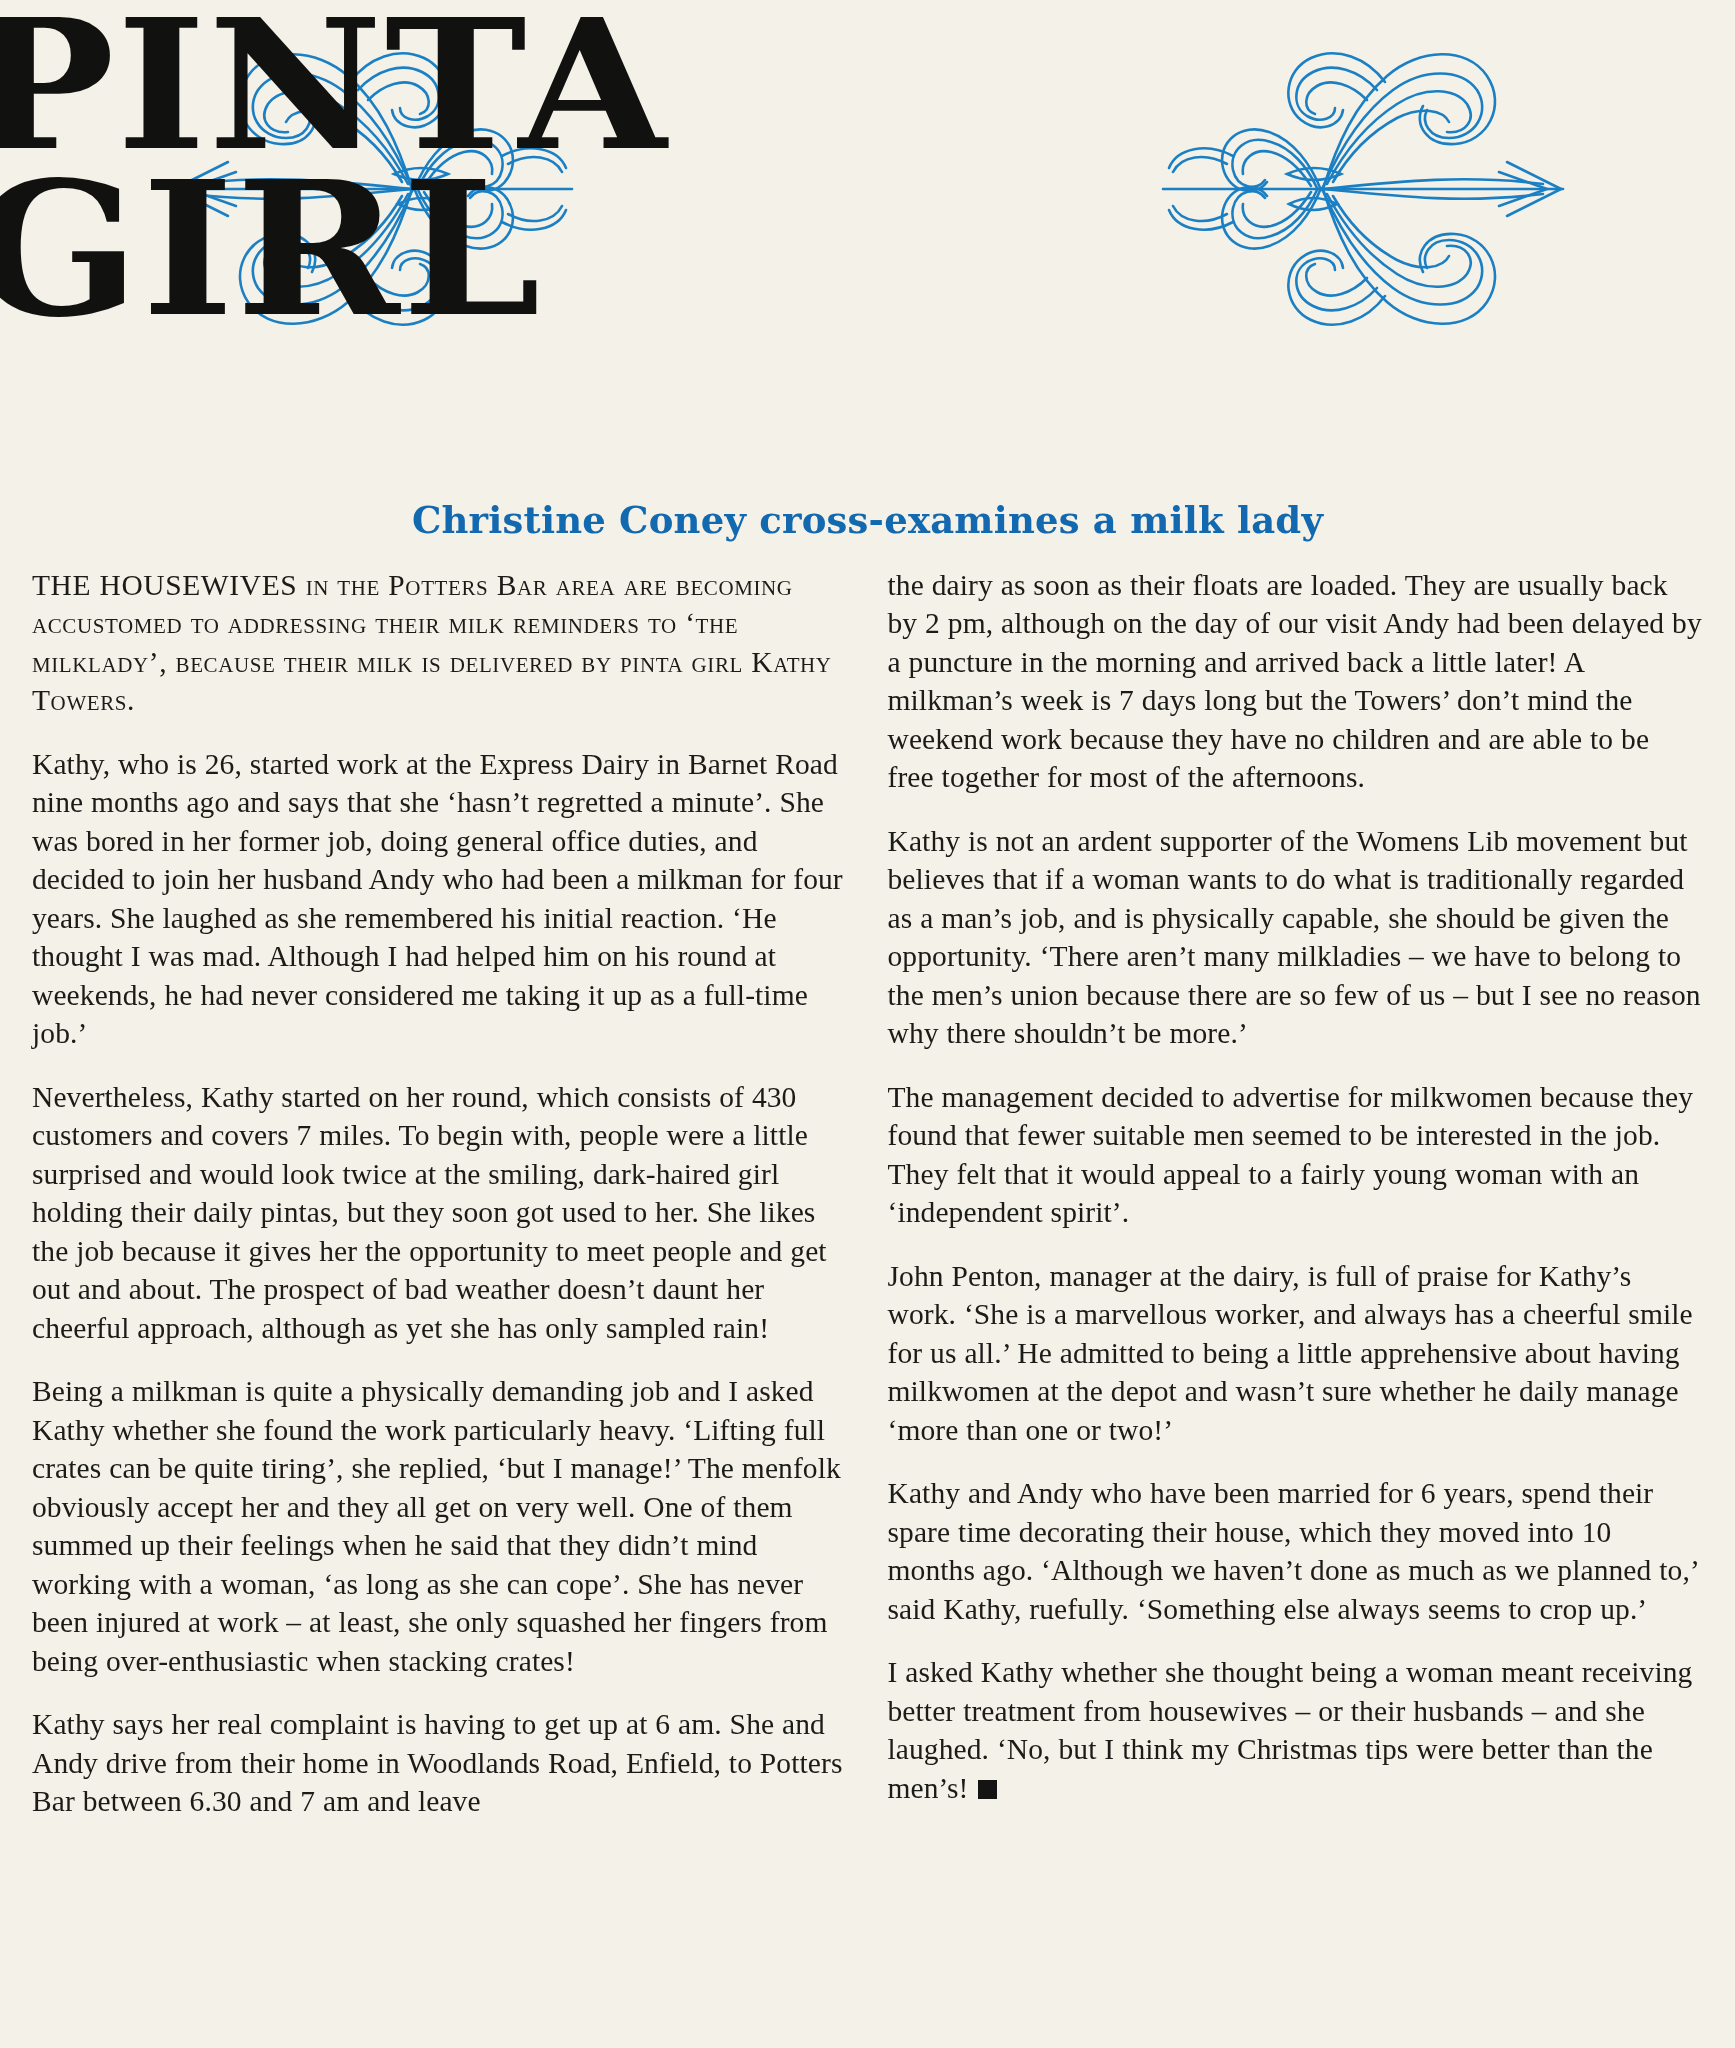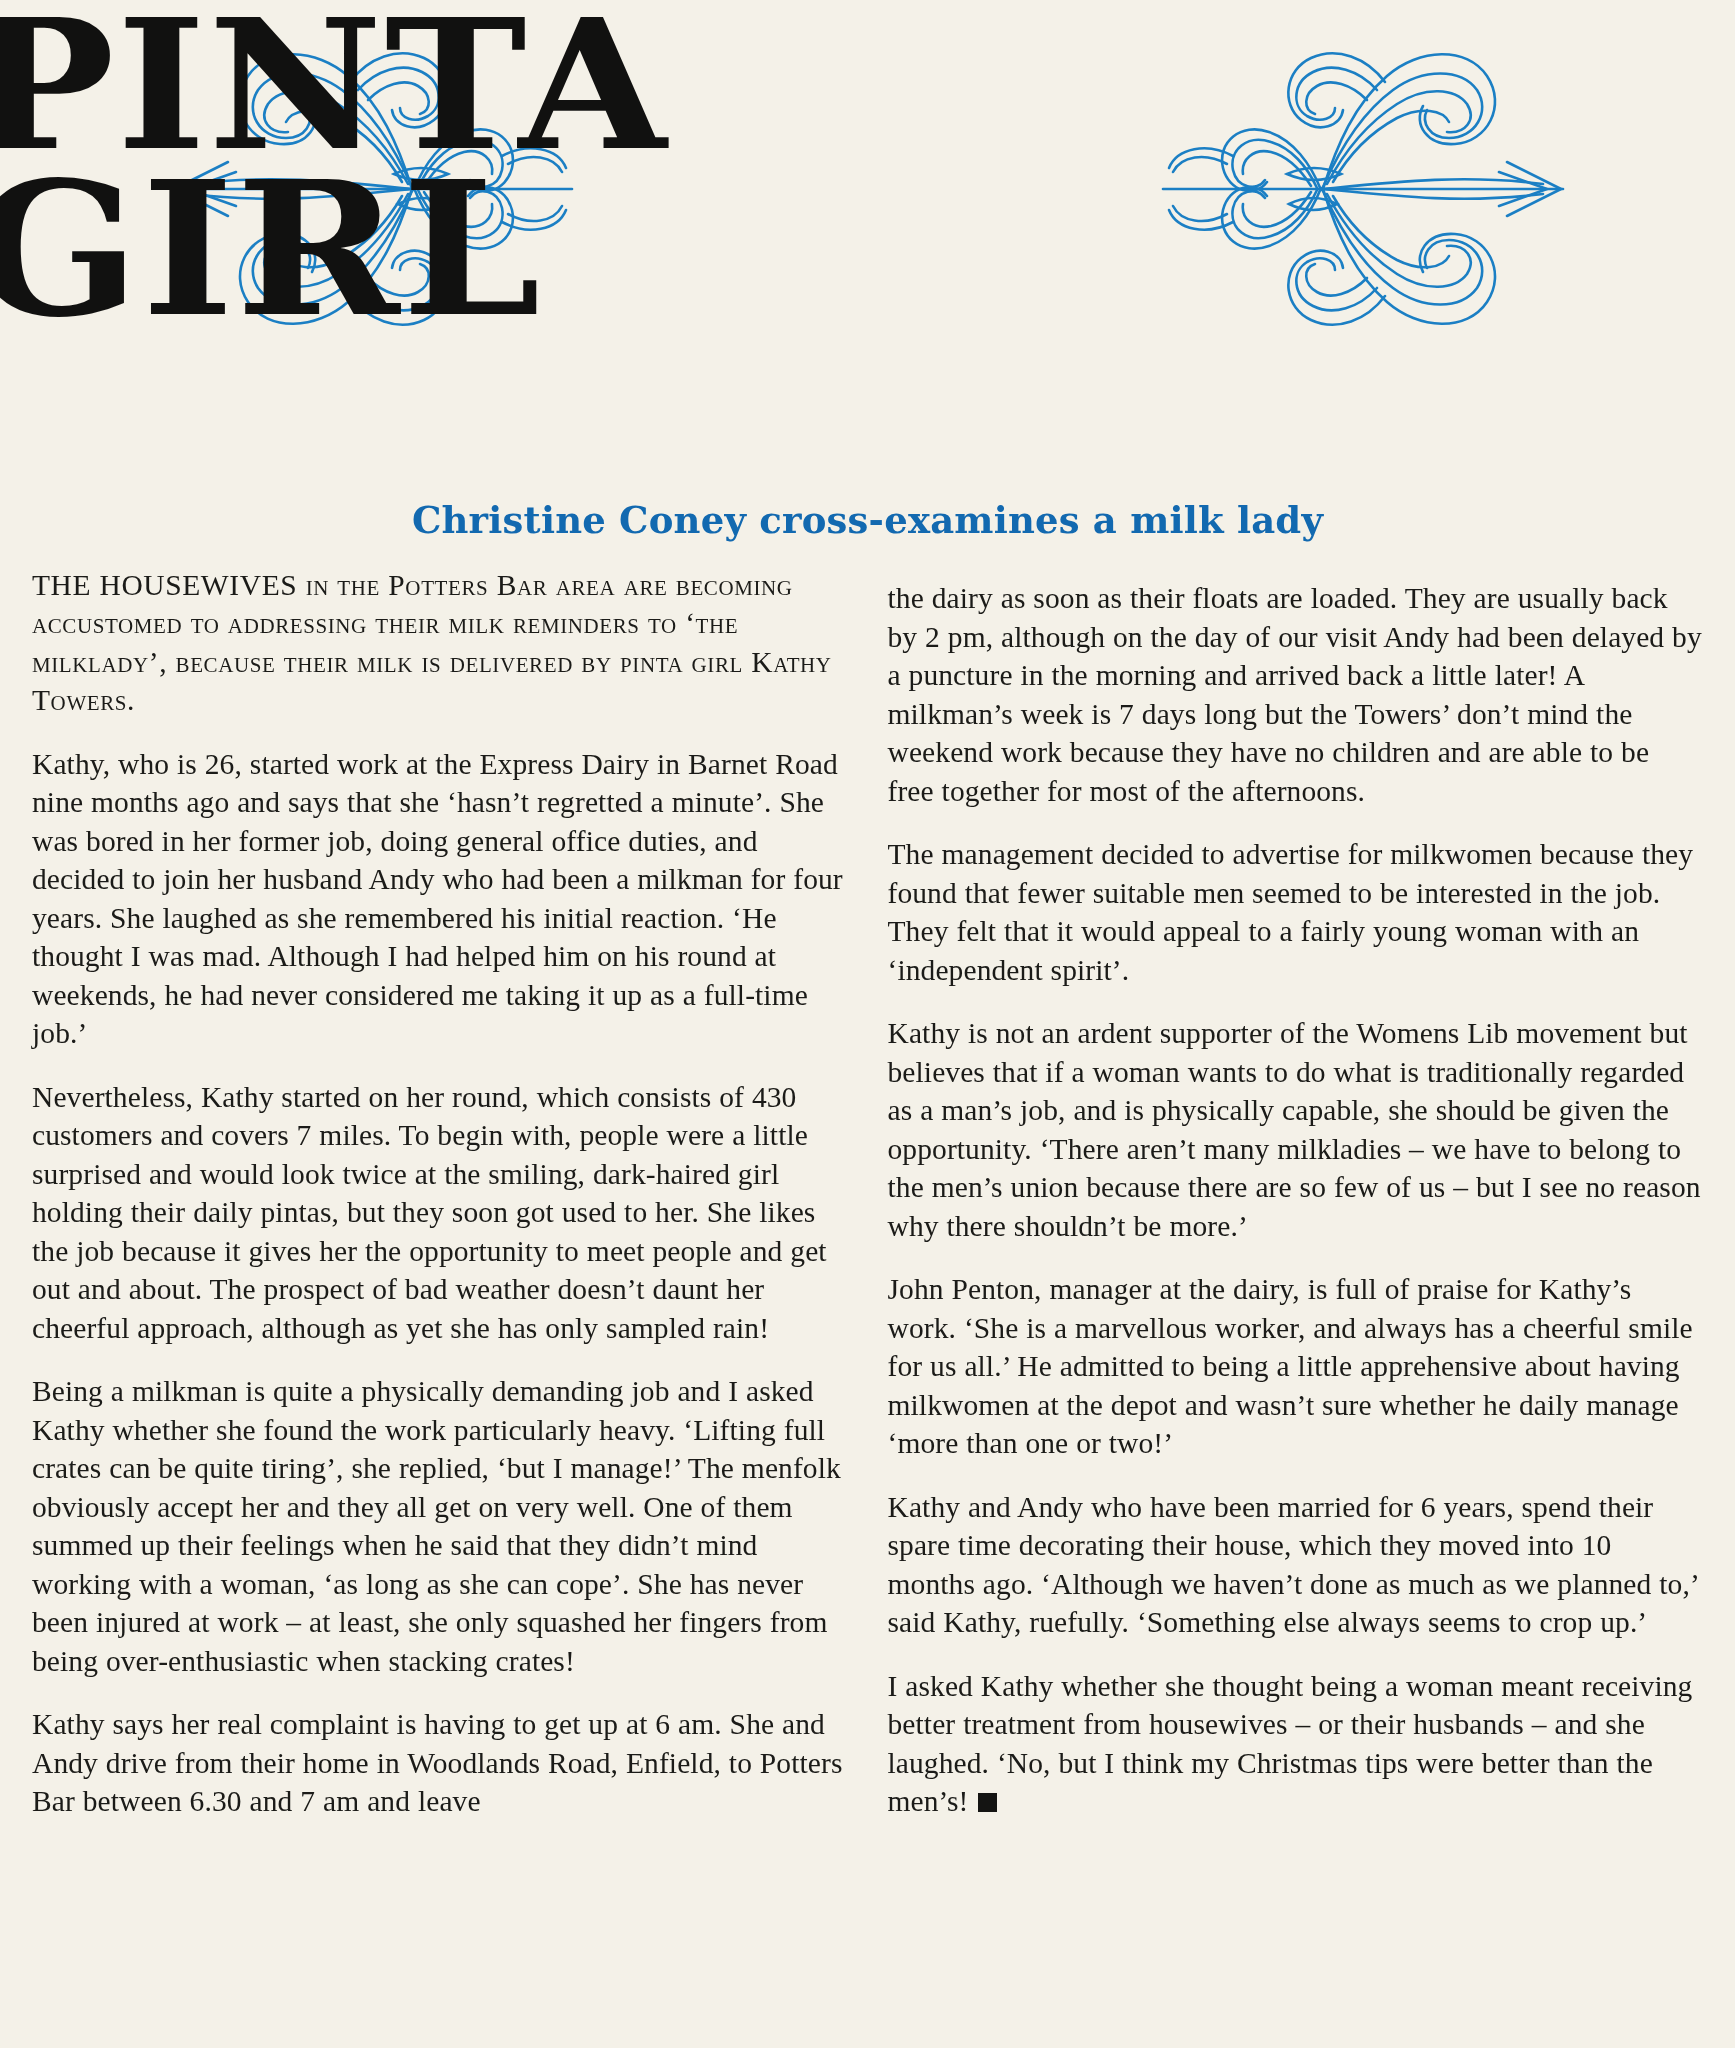--- a/index.html
+++ b/index.html
@@ -67,21 +67,20 @@
     letter-spacing: 0.2px;
     margin-top: 8px;
     margin-bottom: 24px;
   }
 
   
   .columns {
     display: flex;
     gap: 40px;
     padding: 0 10px;
-    align-items: flex-end;
   }
   .col {
     flex: 1 1 0;
     min-width: 0;
   }
   p.para {
     margin: 0 0 25px 0;
     font-size: 29.5px;
     line-height: 1.305;
     text-align: left;
@@ -208,21 +207,21 @@
     <div class="col">
       <p class="para"><span class="lead">THE HOUSEWIVES in the Potters Bar area are becoming accustomed to addressing their milk reminders to ‘the milklady’, because their milk is delivered by pinta girl Kathy Towers.</span></p>
       <p class="para">Kathy, who is 26, started work at the Express Dairy in Barnet Road nine months ago and says that she ‘hasn’t regretted a minute’. She was bored in her former job, doing general office duties, and decided to join her husband Andy who had been a milkman for four years. She laughed as she remembered his initial reaction. ‘He thought I was mad. Although I had helped him on his round at weekends, he had never considered me taking it up as a full-time job.’</p>
       <p class="para">Nevertheless, Kathy started on her round, which consists of 430 customers and covers 7 miles. To begin with, people were a little surprised and would look twice at the smiling, dark-haired girl holding their daily pintas, but they soon got used to her. She likes the job because it gives her the opportunity to meet people and get out and about. The prospect of bad weather doesn’t daunt her cheerful approach, although as yet she has only sampled rain!</p>
       <p class="para">Being a milkman is quite a physically demanding job and I asked Kathy whether she found the work particularly heavy. ‘Lifting full crates can be quite tiring’, she replied, ‘but I manage!’ The menfolk obviously accept her and they all get on very well. One of them summed up their feelings when he said that they didn’t mind working with a woman, ‘as long as she can cope’. She has never been injured at work – at least, she only squashed her fingers from being over-enthusiastic when stacking crates!</p>
       <p class="para">Kathy says her real complaint is having to get up at 6 am. She and Andy drive from their home in Woodlands Road, Enfield, to Potters Bar between 6.30 and 7 am and leave</p>
     </div>
 
     <div class="col">
       <p class="para">the dairy as soon as their floats are loaded. They are usually back by 2 pm, although on the day of our visit Andy had been delayed by a puncture in the morning and arrived back a little later! A milkman’s week is 7 days long but the Towers’ don’t mind the weekend work because they have no children and are able to be free together for most of the afternoons.</p>
+      <p class="para">Kathy is not an ardent supporter of the Womens Lib movement but believes that if a woman wants to do what is traditionally regarded as a man’s job, and is physically capable, she should be given the opportunity. ‘There aren’t many milkladies – we have to belong to the men’s union because there are so few of us – but I see no reason why there shouldn’t be more.’</p>
       <p class="para">The management decided to advertise for milkwomen because they found that fewer suitable men seemed to be interested in the job. They felt that it would appeal to a fairly young woman with an ‘independent spirit’.</p>
-      <p class="para">Kathy is not an ardent supporter of the Womens Lib movement but believes that if a woman wants to do what is traditionally regarded as a man’s job, and is physically capable, she should be given the opportunity. ‘There aren’t many milkladies – we have to belong to the men’s union because there are so few of us – but I see no reason why there shouldn’t be more.’</p>
       <p class="para">John Penton, manager at the dairy, is full of praise for Kathy’s work. ‘She is a marvellous worker, and always has a cheerful smile for us all.’ He admitted to being a little apprehensive about having milkwomen at the depot and wasn’t sure whether he daily manage ‘more than one or two!’</p>
       <p class="para">Kathy and Andy who have been married for 6 years, spend their spare time decorating their house, which they moved into 10 months ago. ‘Although we haven’t done as much as we planned to,’ said Kathy, ruefully. ‘Something else always seems to crop up.’</p>
       <p class="para"><span>I asked Kathy whether she thought being a woman meant receiving better treatment from housewives – or their husbands – and she laughed. ‘No, but I think my Christmas tips were better than the men’s!</span><span class="endmark"></span></p>
     </div>
   </div>
 
 </div>
 
 </body></html>

